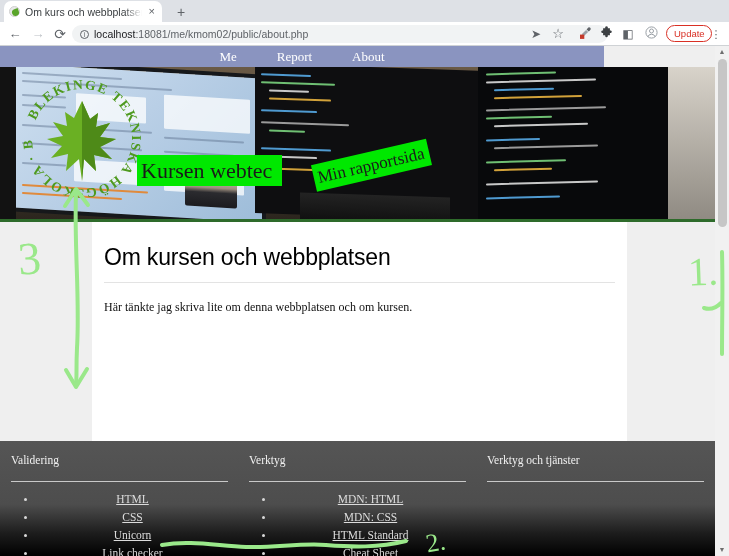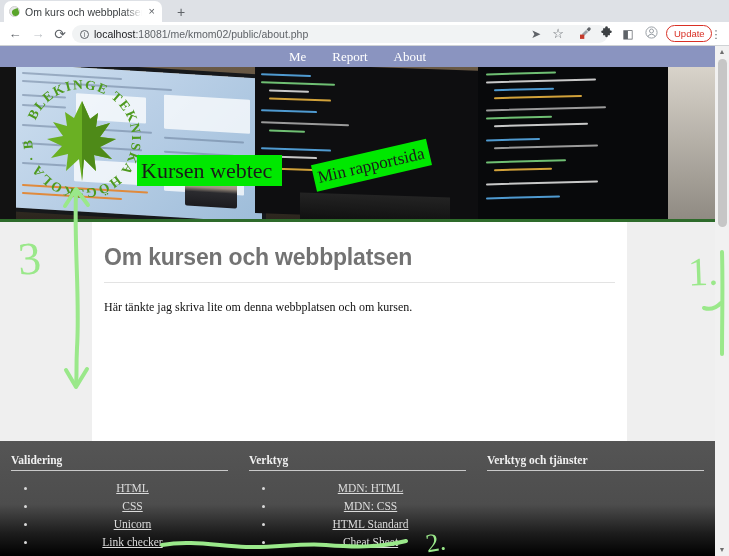--- a/index.html
+++ b/index.html
@@ -76,22 +76,22 @@
   }
   .kebab { position:absolute; left:710px; top:4px; width:12px; height:16px;
            color:#5f6368; font-size:11px; text-align:center; line-height:16px; cursor:pointer; }
   .chrome-sep { position:absolute; left:0; top:45px; width:729px; height:1px; background:#cfd2d5; }
 
   
   .viewport { position:absolute; left:0; top:46px; width:715px; height:510px; background:#efefef; overflow:hidden; }
 
   
   .site-nav {
-    position:absolute; left:0; top:0; width:715px; height:21px;
-    background:#8a94c0; display:flex; justify-content:center; align-items:center; gap:26px;
+    position:absolute; left:0; top:0; width:604px; height:21px;
+    background:#8a94c0; display:flex; justify-content:center; align-items:center; gap:40px;
   }
   .site-nav a {
     color:#fff; font-family:"Liberation Serif", serif; font-size:13px;
     text-decoration:none; cursor:pointer;
   }
 
   
   .banner { position:absolute; left:0; top:21px; width:715px; height:155px; overflow:hidden;
             background:#1c1c1c; border-bottom:3px solid #2e6b2b; }
   .banner-photo { position:absolute; inset:0; }
@@ -135,34 +135,34 @@
     font-family:"Liberation Serif", serif; font-size:17px; line-height:27px;
     padding-left:4px; white-space:nowrap; transform:rotate(-13deg); transform-origin:left center;
   }
 
   
   .main {
     position:absolute; left:92px; top:176px; width:535px; height:219px;
     background:#fff; padding:22px 12px 0 12px;
   }
   .main h1 {
-    margin:0 0 8px 0; font-size:23px; font-weight:700; color:#737373;
+    margin:0 0 8px 0; font-size:23px; font-weight:400; color:#000000;
     letter-spacing:-.2px; padding-bottom:11px; border-bottom:1px solid #e3e3e3;
     font-family:"Liberation Sans", sans-serif;
   }
   .main p { margin:17px 0 0 0; font-family:"Liberation Serif", serif; font-size:12px; color:#111; }
 
   
   .footer { position:absolute; left:0; top:395px; width:715px; height:115px;
             background:linear-gradient(180deg,#555 0%,#4d4d4d 55%,#1d1d1d 80%,#000 100%); }
   .fcols { position:absolute; left:0; top:0; width:715px; display:flex; }
   .fcol { width:238px; padding:13px 10px 0 11px; }
   .fcol h3 {
-    margin:0; font-family:"Liberation Serif", serif; font-size:11.5px; font-weight:700;
-    color:#f1f1f1; padding-bottom:4px; border-bottom:1px solid #c9c9c9;
+    margin:0; font-family:"Liberation Serif", serif; font-size:11.5px; font-weight:400;
+    color:#f1f1f1; padding-bottom:15px; border-bottom:1px solid #c9c9c9;
   }
   .fcol ul { margin:7px 0 0 0; padding-left:26px;text-align:center; }
   .fcol li { margin:0; padding:0; }
   .fcol li::marker { color:#d9d9d9; font-size:10px; }
   .fcol a {
     font-family:"Liberation Serif", serif; font-size:11.5px; color:#dcdcdc;
     text-decoration:underline; line-height:12.4px; cursor:pointer;
   }
 
   

